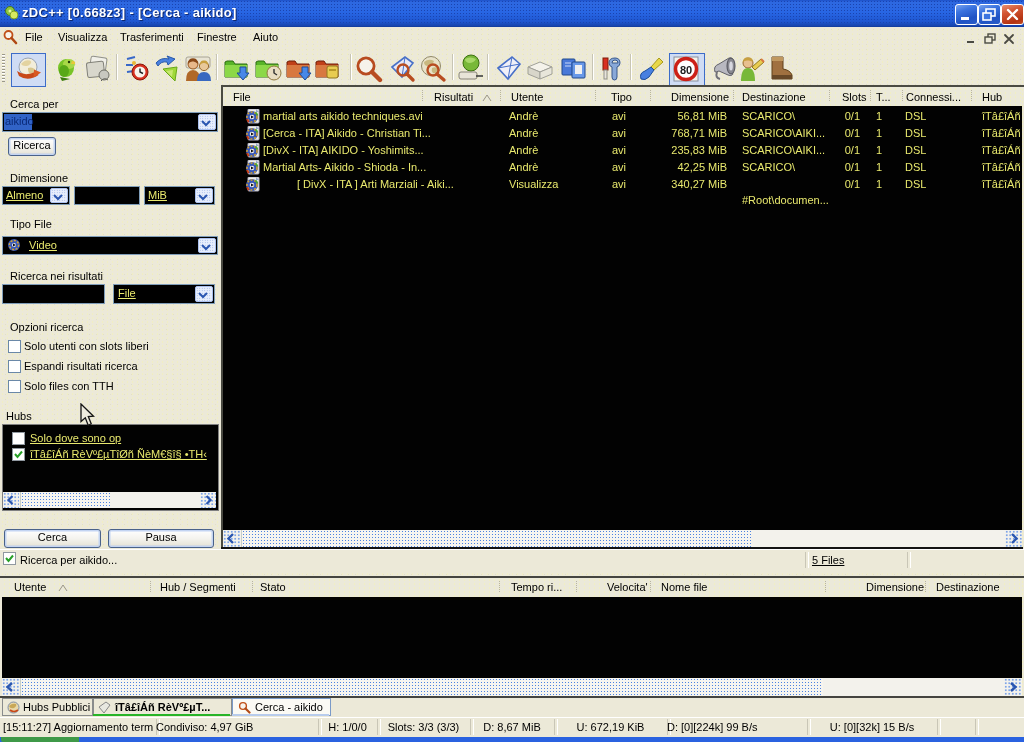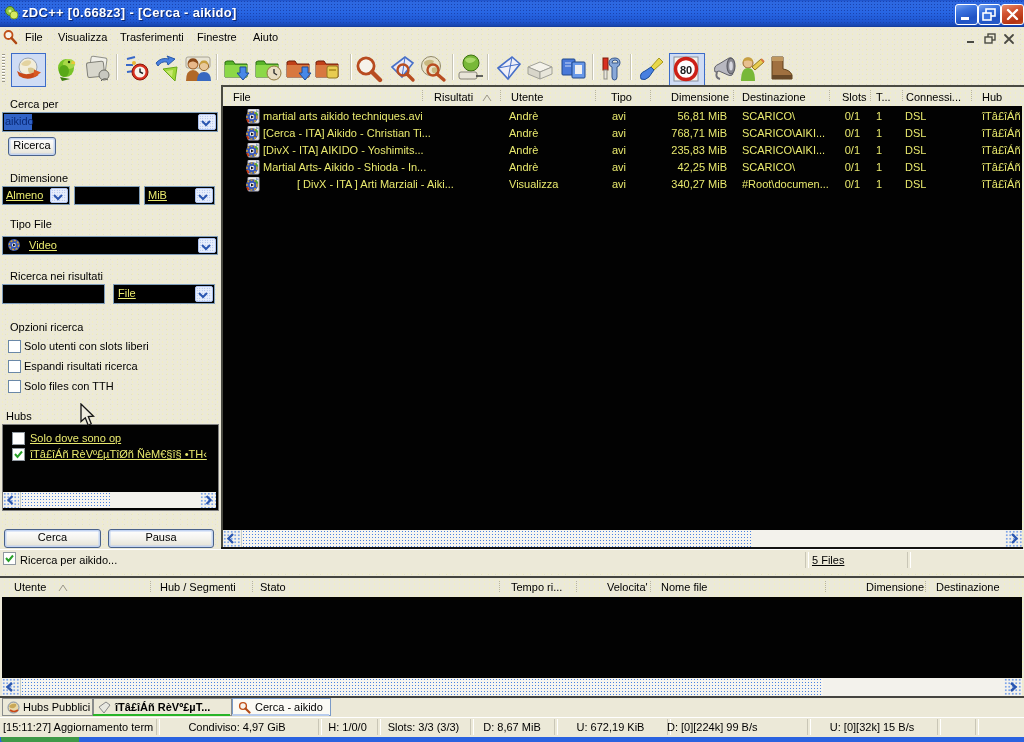--- a/index.html
+++ b/index.html
@@ -372,21 +372,21 @@
       <span class="abs" style="left:982px;top:2px;">îTâ£îÁñ</span>
     </div>
 <div class="row" style="left:0;top:176px;">
       <svg class="abs" style="left:245px;top:1px" width="16" height="15">
         <use href="#movico"></use>
       </svg>
       <span class="abs" style="left:249px;top:2px;margin-left:48px;">[ DivX - ITA ] Arti Marziali - Aiki...</span>
       <span class="abs" style="left:509px;top:2px;">Visualizza</span>
       <span class="abs" style="left:612px;top:2px;">avi</span>
       <span class="abs" style="left:650px;top:2px;width:77px;text-align:right;">340,27 MiB</span>
-      <span class="abs" style="left:742px;top:2px;">#Root\documen...</span>
+      <span class="abs" style="left:742px;top:18px;">#Root\documen...</span>
       <span class="abs" style="left:829px;top:2px;width:31px;text-align:right;">0/1</span>
       <span class="abs" style="left:876px;top:2px;">1</span>
       <span class="abs" style="left:905px;top:2px;">DSL</span>
       <span class="abs" style="left:982px;top:2px;">îTâ£îÁñ</span>
     </div>
 </div>
 
 <div id="listsb">
 <div class="abs sb-track" style="left:223px;top:530px;width:799px;height:17px;"></div>
 <div class="abs sb-btn" style="left:223px;top:530px;width:17px;height:17px;">
@@ -565,21 +565,21 @@
       </svg>
   <span class="abs" style="left:22px;top:2px;">Cerca - aikido</span>
   <div class="abs" style="left:-1px;top:15px;width:97px;height:2px;background:#b8ccec;"></div>
     </div>
 </div>
 
 <div id="statusbar">
 <div class="abs" style="left:0;top:717px;width:1024px;height:20px;background:#ece9d8;border-top:1px solid #fff;"></div>
 <div class="abs lbl" style="left:3px;top:721px;width:150px;white-space:nowrap;overflow:hidden;">[15:11:27] Aggiornamento termin</div>
 <div class="ssep" style="left:156px;top:719px;"></div>
-<div class="abs lbl" style="left:156px;top:721px;width:162px;text-align:center;">Condiviso: 4,97 GiB</div>
+<div class="abs lbl" style="left:156px;top:721px;width:162px;">Condiviso: 4,97 GiB</div>
 <div class="ssep" style="left:318px;top:719px;"></div>
 <div class="abs lbl" style="left:318px;top:721px;width:59px;text-align:center;">H: 1/0/0</div>
 <div class="ssep" style="left:377px;top:719px;"></div>
 <div class="abs lbl" style="left:377px;top:721px;width:93px;text-align:center;">Slots: 3/3 (3/3)</div>
 <div class="ssep" style="left:470px;top:719px;"></div>
 <div class="abs lbl" style="left:470px;top:721px;width:84px;text-align:center;">D: 8,67 MiB</div>
 <div class="ssep" style="left:554px;top:719px;"></div>
 <div class="abs lbl" style="left:554px;top:721px;width:113px;text-align:center;">U: 672,19 KiB</div>
 <div class="ssep" style="left:667px;top:719px;"></div>
 <div class="abs lbl" style="left:667px;top:721px;width:140px;">D: [0][224k] 99 B/s</div>

